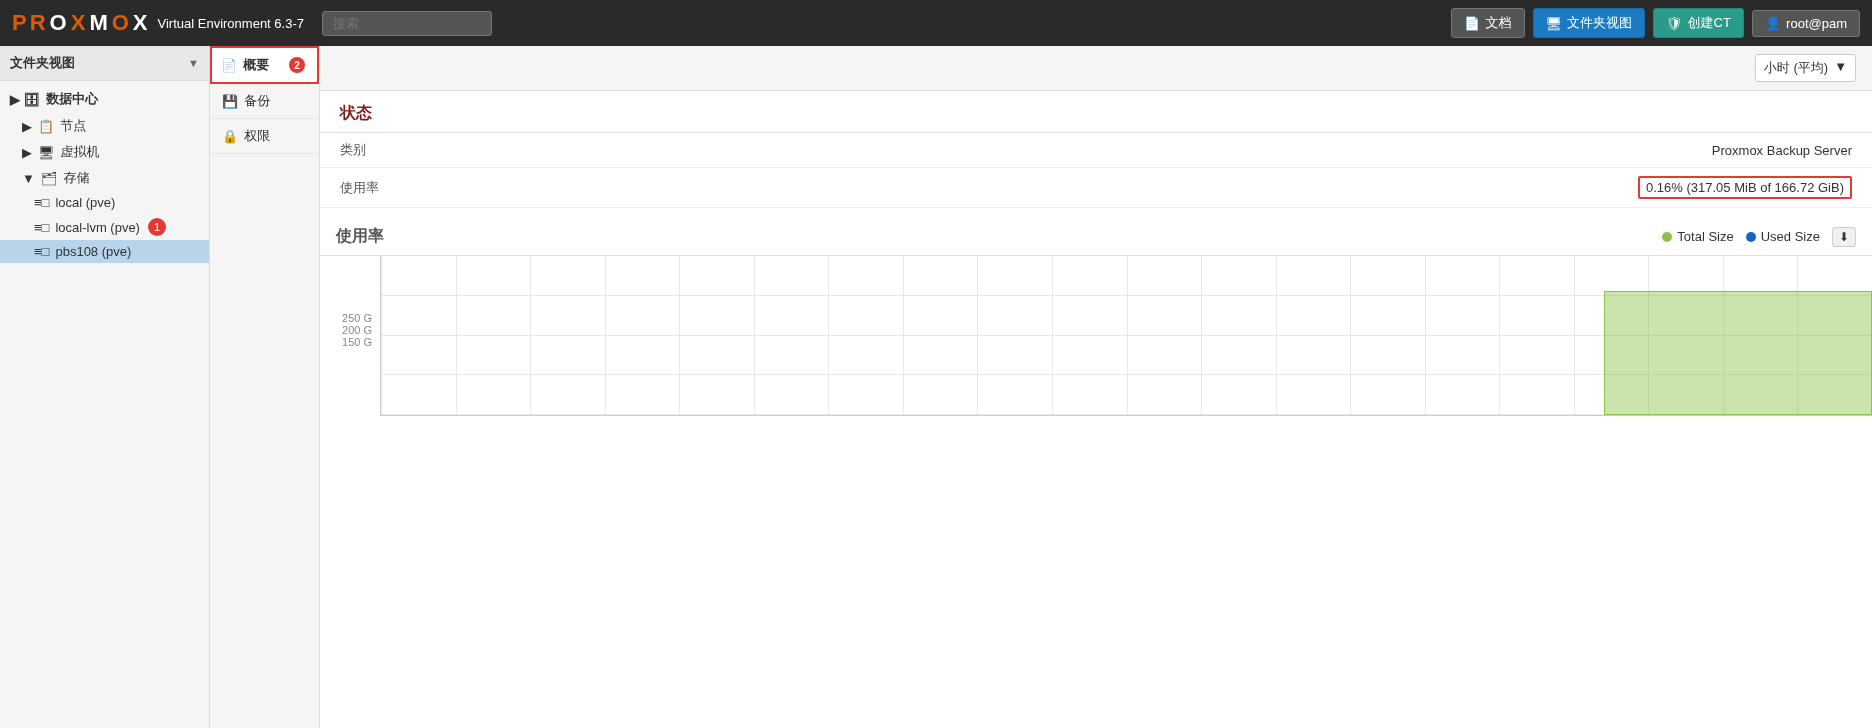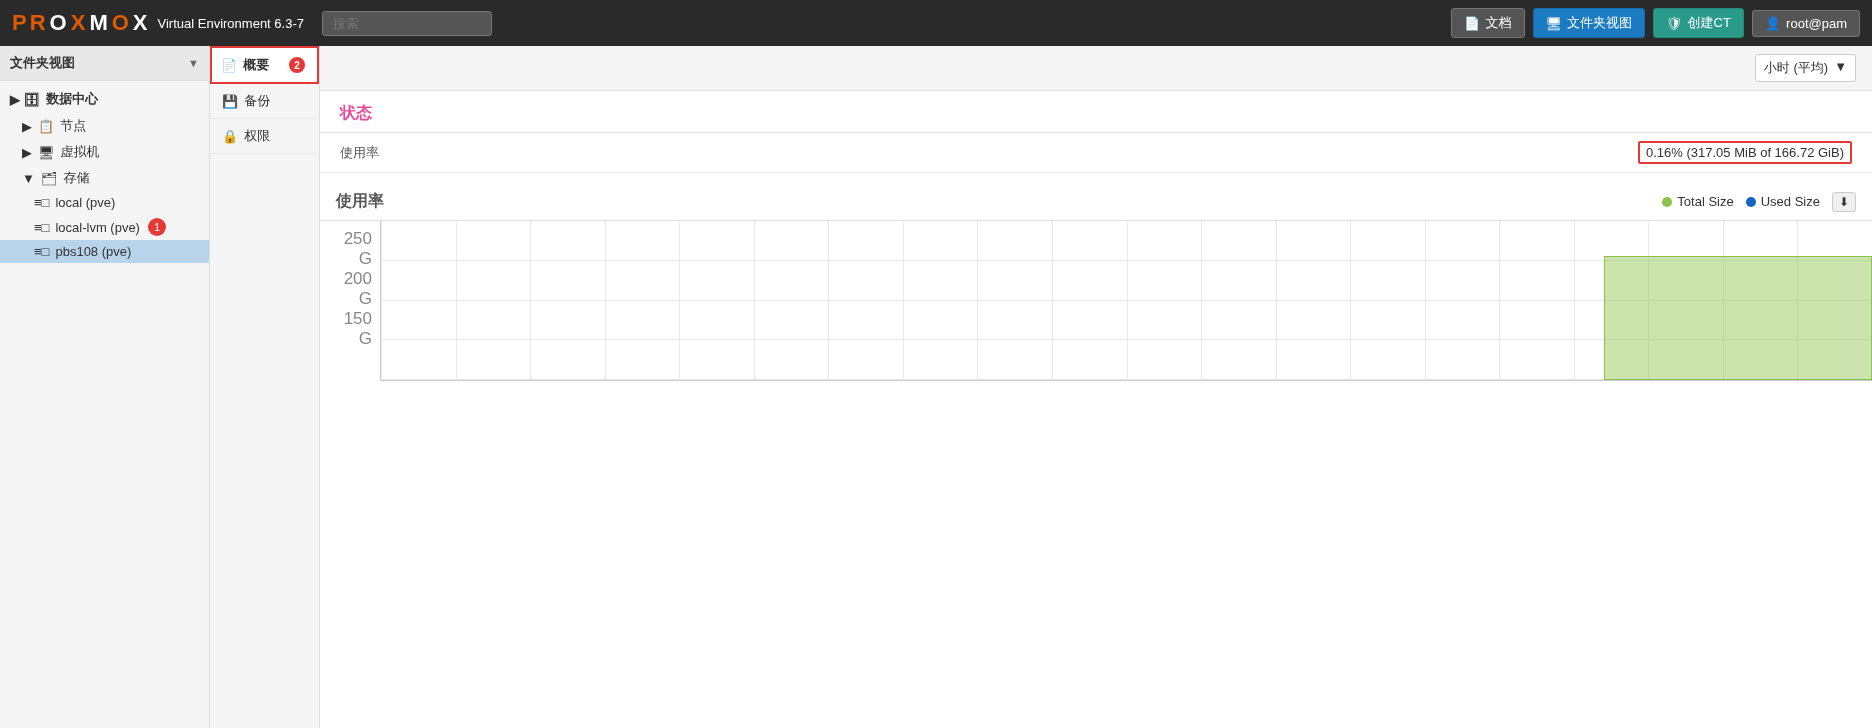--- a/index.html
+++ b/index.html
@@ -218,21 +218,21 @@
       cursor: pointer;
       display: flex;
       align-items: flex-start;
       gap: 6px;
     }
 
     
     .section-title {
       font-size: 16px;
       font-weight: bold;
-      color: #ec4899;
+      color: #7f1d1d;
       padding: 12px 20px 8px;
       border-bottom: 1px solid #e0e0e0;
     }
     .status-table {
       width: 100%;
       border-collapse: collapse;
       padding: 0 20px;
     }
     .status-table td {
       padding: 8px 20px;
@@ -300,23 +300,23 @@
     }
     .chart-inner {
       display: flex;
       height: 160px;
       position: relative;
     }
     .y-axis {
       width: 60px;
       display: flex;
       flex-direction: column;
-      justify-content: flex-start;
+      justify-content: center;
       padding: 8px 8px 20px 8px;
-      font-size: 17px;
+      font-size: 11px;
       color: #888;
       text-align: right;
     }
     .chart-plot {
       flex: 1;
       position: relative;
       border-left: 1px solid #ccc;
       border-bottom: 1px solid #ccc;
     }
     
@@ -472,20 +472,24 @@
             <span>小时 (平均)</span>
             <span>▼</span>
           </div>
         </div>
 
         <div class="section-title">状态</div>
 
         <table class="status-table">
           <tbody>
             <tr>
+              <td>类别</td>
+              <td>Proxmox Backup Server</td>
+            </tr>
+            <tr>
               <td>使用率</td>
               <td>
                 <span class="usage-highlight">0.16% (317.05 MiB of 166.72 GiB)</span>
               </td>
             </tr>
           </tbody>
         </table>
 
         <div class="usage-section-header">
           <span class="usage-title">使用率</span>

